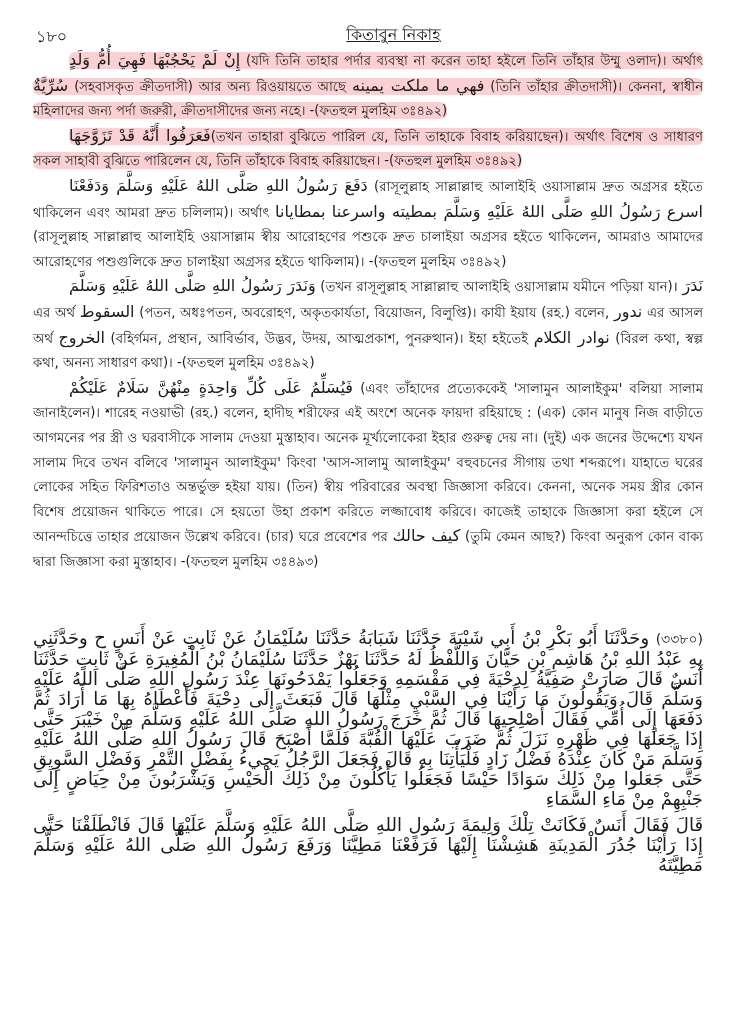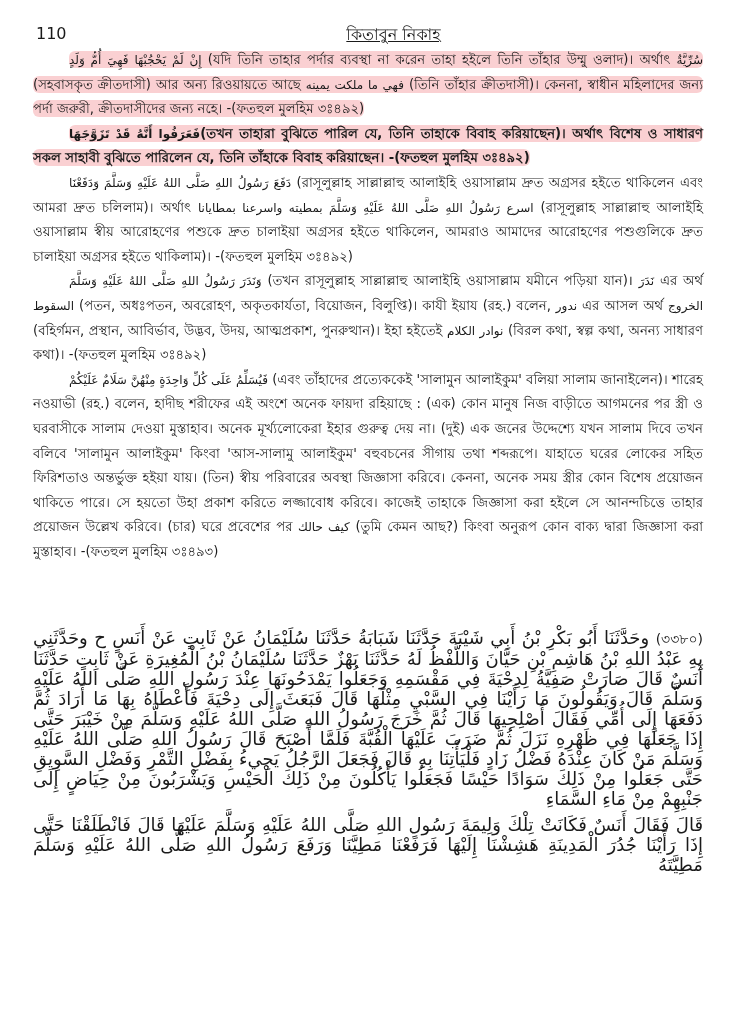--- a/index.html
+++ b/index.html
@@ -7,38 +7,38 @@
          font-family: "DejaVu Sans", sans-serif; color: #1a1a1a; }
   .page-number { position: absolute; left: 36px; top: 24px; font-size: 16px; }
   .page-title { position: absolute; left: 0; right: 0; top: 22px; text-align: center;
                 font-size: 16px; text-decoration: underline; margin-left: 48px; }
   .body { position: absolute; left: 33px; right: 36px; top: 48px; }
   p.para { margin: 0; font-size: 13.2px; line-height: 24.6px; text-align: justify;
            text-indent: 36px; }
   .hl { background: rgba(240, 120, 125, 0.35); box-decoration-break: clone;
         -webkit-box-decoration-break: clone; border-radius: 6px; padding: 1px 0; }
   .ar { font-family: "DejaVu Sans", sans-serif; direction: rtl; unicode-bidi: isolate;
-        font-size: 12px; }
+        font-size: 16px; }
   .arabic-block { position: absolute; left: 33px; right: 36px; top: 628px;
                   direction: rtl; text-align: justify; }
   .arabic-block p { margin: 0; font-size: 18px; line-height: 20px; text-align-last: right; }
   .arabic-block p.gap { margin-top: 6px; }
   .hadith-num { direction: ltr; unicode-bidi: isolate; font-size: 14px; }
 </style>
 </head>
 <body>
 
 <div>
-  <div class="page-number">110</div>
+  <div class="page-number">১৮০</div>
   <div class="page-title">কিতাবুন নিকাহ</div>
 </div>
 
 <div class="body" id="commentary">
     <p class="para"><span class="hl" style="background-color: rgba(240, 120, 125, 0.35);"><span class="ar">إِنْ لَمْ يَحْجُبْهَا فَهِيَ أُمُّ وَلَدٍ</span><span> (যদি তিনি তাহার পর্দার ব্যবস্থা না করেন তাহা হইলে তিনি তাঁহার উম্মু ওলাদ)। অর্থাৎ </span><span class="ar">سُرِّيَّةٌ</span><span> (সহবাসকৃত ক্রীতদাসী) আর অন্য রিওয়ায়তে আছে </span><span class="ar">فهي ما ملكت يمينه</span><span> (তিনি তাঁহার ক্রীতদাসী)। কেননা, স্বাধীন মহিলাদের জন্য পর্দা জরুরী, ক্রীতদাসীদের জন্য নহে। -(ফতহুল মুলহিম ৩ঃ৪৯২)</span></span></p>
-    <p class="para"><span class="hl" style="background-color: rgba(240, 120, 125, 0.35); font-weight: bold;"><span class="ar">فَعَرَفُوا أَنَّهُ قَدْ تَزَوَّجَهَا</span><span>(তখন তাহারা বুঝিতে পারিল যে, তিনি তাহাকে বিবাহ করিয়াছেন)। অর্থাৎ বিশেষ ও সাধারণ সকল সাহাবী বুঝিতে পারিলেন যে, তিনি তাঁহাকে বিবাহ করিয়াছেন। -(ফতহুল মুলহিম ৩ঃ৪৯২)</span></span></p>
+    <p class="para"><span class="hl" style="background-color: rgba(240, 120, 125, 0.35);"><span class="ar">فَعَرَفُوا أَنَّهُ قَدْ تَزَوَّجَهَا</span><span>(তখন তাহারা বুঝিতে পারিল যে, তিনি তাহাকে বিবাহ করিয়াছেন)। অর্থাৎ বিশেষ ও সাধারণ সকল সাহাবী বুঝিতে পারিলেন যে, তিনি তাঁহাকে বিবাহ করিয়াছেন। -(ফতহুল মুলহিম ৩ঃ৪৯২)</span></span></p>
     <p class="para"><span><span class="ar">دَفَعَ رَسُولُ اللهِ صَلَّى اللهُ عَلَيْهِ وَسَلَّمَ وَدَفَعْنَا</span><span> (রাসূলুল্লাহ সাল্লাল্লাহু আলাইহি ওয়াসাল্লাম দ্রুত অগ্রসর হইতে থাকিলেন এবং আমরা দ্রুত চলিলাম)। অর্থাৎ </span><span class="ar">اسرع رَسُولُ اللهِ صَلَّى اللهُ عَلَيْهِ وَسَلَّمَ بمطيته واسرعنا بمطايانا</span><span> (রাসূলুল্লাহ সাল্লাল্লাহু আলাইহি ওয়াসাল্লাম স্বীয় আরোহণের পশুকে দ্রুত চালাইয়া অগ্রসর হইতে থাকিলেন, আমরাও আমাদের আরোহণের পশুগুলিকে দ্রুত চালাইয়া অগ্রসর হইতে থাকিলাম)। -(ফতহুল মুলহিম ৩ঃ৪৯২)</span></span></p>
     <p class="para"><span><span class="ar">وَنَدَرَ رَسُولُ اللهِ صَلَّى اللهُ عَلَيْهِ وَسَلَّمَ</span><span> (তখন রাসূলুল্লাহ সাল্লাল্লাহু আলাইহি ওয়াসাল্লাম যমীনে পড়িয়া যান)। </span><span class="ar">نَدَرَ</span><span> এর অর্থ </span><span class="ar">السقوط</span><span> (পতন, অধঃপতন, অবরোহণ, অকৃতকার্যতা, বিয়োজন, বিলুপ্তি)। কাযী ইয়ায (রহ.) বলেন, </span><span class="ar">ندور</span><span> এর আসল অর্থ </span><span class="ar">الخروج</span><span> (বহির্গমন, প্রস্থান, আবির্ভাব, উদ্ভব, উদয়, আত্মপ্রকাশ, পুনরুত্থান)। ইহা হইতেই </span><span class="ar">نوادر الكلام</span><span> (বিরল কথা, স্বল্প কথা, অনন্য সাধারণ কথা)। -(ফতহুল মুলহিম ৩ঃ৪৯২)</span></span></p>
     <p class="para"><span><span class="ar">فَيُسَلِّمُ عَلَى كُلِّ وَاحِدَةٍ مِنْهُنَّ سَلَامٌ عَلَيْكُمْ</span><span> (এবং তাঁহাদের প্রত্যেককেই 'সালামুন আলাইকুম' বলিয়া সালাম জানাইলেন)। শারেহ নওয়াভী (রহ.) বলেন, হাদীছ শরীফের এই অংশে অনেক ফায়দা রহিয়াছে : (এক) কোন মানুষ নিজ বাড়ীতে আগমনের পর স্ত্রী ও ঘরবাসীকে সালাম দেওয়া মুস্তাহাব। অনেক মূর্খ্যলোকেরা ইহার গুরুত্ব দেয় না। (দুই) এক জনের উদ্দেশ্যে যখন সালাম দিবে তখন বলিবে 'সালামুন আলাইকুম' কিংবা 'আস-সালামু আলাইকুম' বহুবচনের সীগায় তথা শব্দরূপে। যাহাতে ঘরের লোকের সহিত ফিরিশতাও অন্তর্ভুক্ত হইয়া যায়। (তিন) স্বীয় পরিবারের অবস্থা জিজ্ঞাসা করিবে। কেননা, অনেক সময় স্ত্রীর কোন বিশেষ প্রয়োজন থাকিতে পারে। সে হয়তো উহা প্রকাশ করিতে লজ্জাবোধ করিবে। কাজেই তাহাকে জিজ্ঞাসা করা হইলে সে আনন্দচিত্তে তাহার প্রয়োজন উল্লেখ করিবে। (চার) ঘরে প্রবেশের পর </span><span class="ar">كيف حالك</span><span> (তুমি কেমন আছ?) কিংবা অনুরূপ কোন বাক্য দ্বারা জিজ্ঞাসা করা মুস্তাহাব। -(ফতহুল মুলহিম ৩ঃ৪৯৩)</span></span></p>
   </div>
 
 <div class="arabic-block">
   <p>
     <span class="hadith-num">(৩৩৮০)</span>
     <span>وحَدَّثَنَا أَبُو بَكْرِ بْنُ أَبِي شَيْبَةَ حَدَّثَنَا شَبَابَةُ حَدَّثَنَا سُلَيْمَانُ عَنْ ثَابِتٍ عَنْ أَنَسٍ ح وحَدَّثَنِي بِهِ عَبْدُ اللهِ بْنُ هَاشِمِ بْنِ حَيَّانَ وَاللَّفْظُ لَهُ حَدَّثَنَا بَهْزٌ حَدَّثَنَا سُلَيْمَانُ بْنُ الْمُغِيرَةِ عَنْ ثَابِتٍ حَدَّثَنَا أَنَسٌ قَالَ صَارَتْ صَفِيَّةُ لِدِحْيَةَ فِي مَقْسَمِهِ وَجَعَلُوا يَمْدَحُونَهَا عِنْدَ رَسُولِ اللهِ صَلَّى اللهُ عَلَيْهِ وَسَلَّمَ قَالَ وَيَقُولُونَ مَا رَأَيْنَا فِي السَّبْيِ مِثْلَهَا قَالَ فَبَعَثَ إِلَى دِحْيَةَ فَأَعْطَاهُ بِهَا مَا أَرَادَ ثُمَّ دَفَعَهَا إِلَى أُمِّي فَقَالَ أَصْلِحِيهَا قَالَ ثُمَّ خَرَجَ رَسُولُ اللهِ صَلَّى اللهُ عَلَيْهِ وَسَلَّمَ مِنْ خَيْبَرَ حَتَّى إِذَا جَعَلَهَا فِي ظَهْرِهِ نَزَلَ ثُمَّ ضَرَبَ عَلَيْهَا الْقُبَّةَ فَلَمَّا أَصْبَحَ قَالَ رَسُولُ اللهِ صَلَّى اللهُ عَلَيْهِ وَسَلَّمَ مَنْ كَانَ عِنْدَهُ فَضْلُ زَادٍ فَلْيَأْتِنَا بِهِ قَالَ فَجَعَلَ الرَّجُلُ يَجِيءُ بِفَضْلِ التَّمْرِ وَفَضْلِ السَّوِيقِ حَتَّى جَعَلُوا مِنْ ذَلِكَ سَوَادًا حَيْسًا فَجَعَلُوا يَأْكُلُونَ مِنْ ذَلِكَ الْحَيْسِ وَيَشْرَبُونَ مِنْ حِيَاضٍ إِلَى جَنْبِهِمْ مِنْ مَاءِ السَّمَاءِ</span>
   </p>

